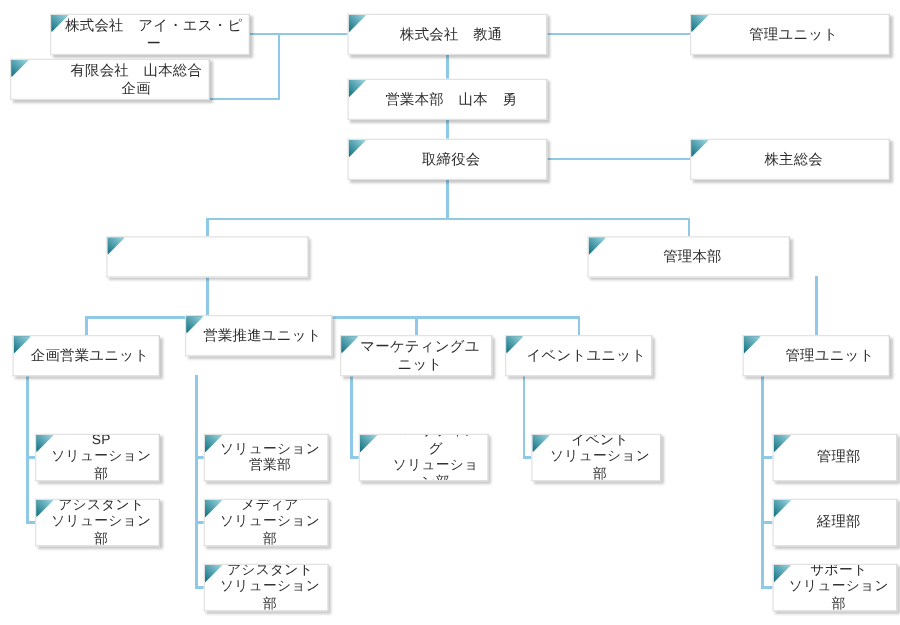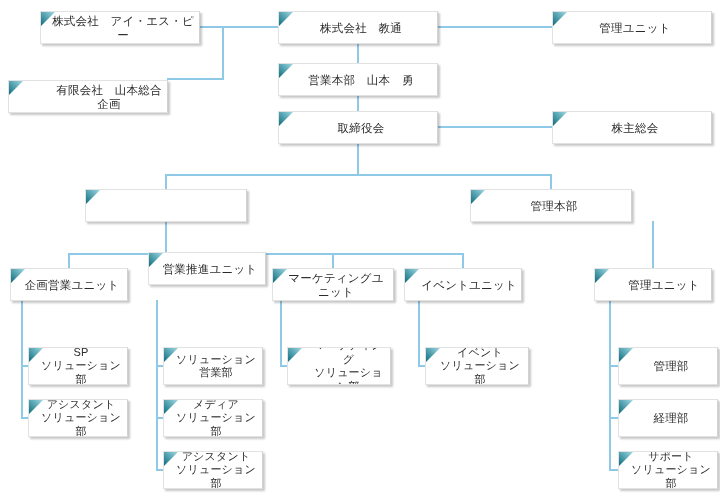--- a/index.html
+++ b/index.html
@@ -130,21 +130,21 @@
           <defs>
             <linearGradient id="flagGrad0" x1="0" y1="1" x2="1" y2="0">
               <stop offset="0%" stop-color="#0c6d7d"></stop>
               <stop offset="100%" stop-color="#9fd8e4"></stop>
             </linearGradient>
           </defs>
           <polygon points="0,0 14,0 0,14" fill="url(#flagGrad0)"></polygon>
         </svg>
         <div class="node-label">株式会社　アイ・エス・ピー</div>
       </div>
-      <div class="node" style="left: 8px; top: 80px; width: 160px; height: 33px; padding-left: 36px;">
+      <div class="node" style="left: 8px; top: 47px; width: 160px; height: 33px; padding-left: 36px;">
         <svg class="corner-flag" viewBox="0 0 14 14">
           <defs>
             <linearGradient id="flagGrad1" x1="0" y1="1" x2="1" y2="0">
               <stop offset="0%" stop-color="#0c6d7d"></stop>
               <stop offset="100%" stop-color="#9fd8e4"></stop>
             </linearGradient>
           </defs>
           <polygon points="0,0 14,0 0,14" fill="url(#flagGrad1)"></polygon>
         </svg>
         <div class="node-label">有限会社　山本総合企画</div>

